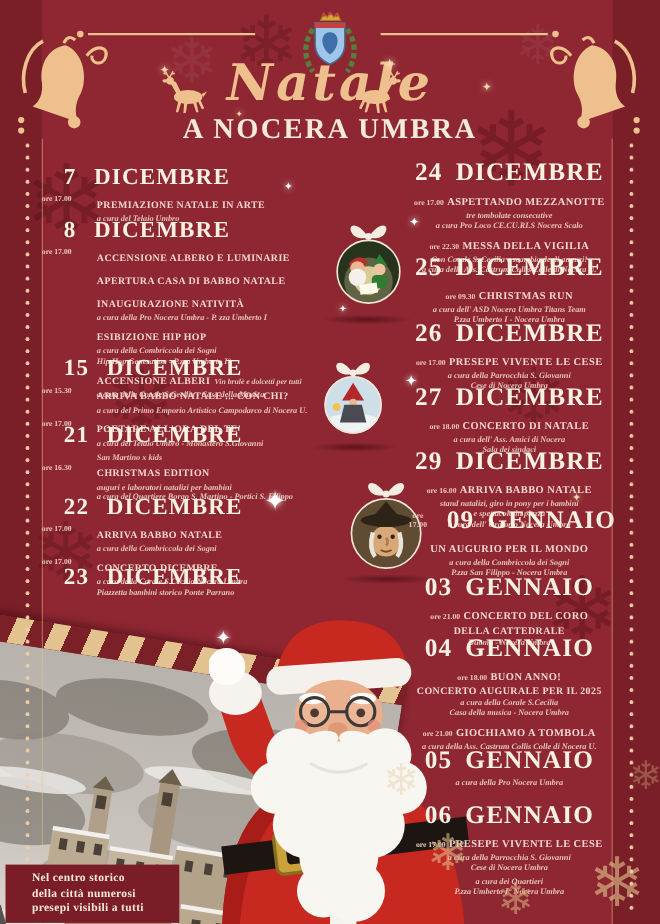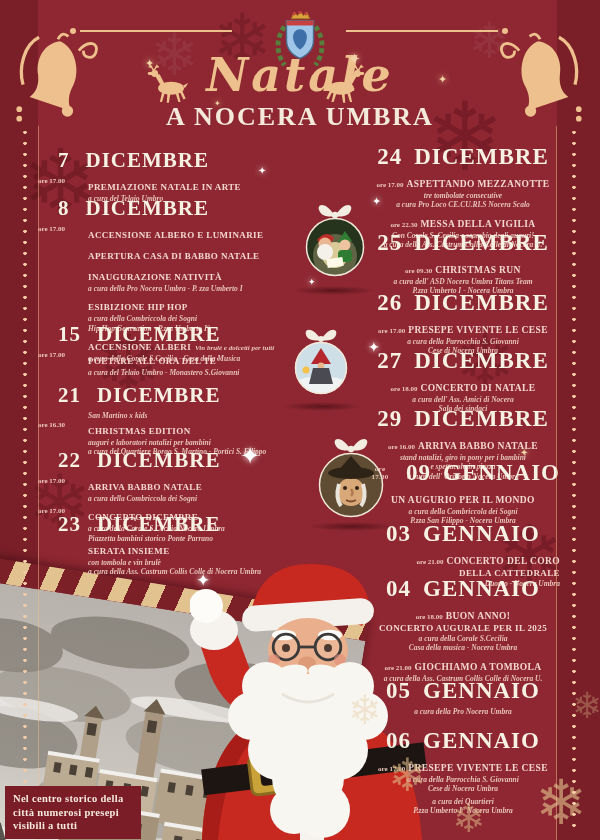--- a/index.html
+++ b/index.html
@@ -56,22 +56,22 @@
   .orn{position:absolute;z-index:3;}
   .orn-shadow{position:absolute;height:9px;border-radius:50%;z-index:3;
       background:radial-gradient(ellipse at center,rgba(60,8,14,.6) 0%,rgba(60,8,14,0) 70%);}
   
   .photo{position:absolute;left:-18px;top:556px;width:392px;height:330px;z-index:2;
          transform:rotate(9deg);transform-origin:0 0;box-shadow:0 -3px 8px rgba(40,5,10,.45);}
   .film{height:24px;background:repeating-linear-gradient(105deg,#e2c28f 0 15px,#7c2028 15px 33px);}
   .village{height:306px;display:block;}
   .santa{position:absolute;left:190px;top:546px;z-index:3;}
   
-  .note-box{position:absolute;left:5px;top:786px;width:136px;z-index:7;background:#7b1d27;
-      padding:6px 8px;box-sizing:border-box;color:#f3e9dc;font-weight:bold;font-size:10.5px;
+  .note-box{position:absolute;left:5px;top:786px;width:158px;z-index:7;background:#7b1d27;
+      padding:6px 24px;box-sizing:border-box;color:#f3e9dc;font-weight:bold;font-size:10.5px;
       line-height:1.3;letter-spacing:.3px;}
 </style>
 </head>
 <body>
 
 <div class="poster">
 
   <div class="band l"></div>
   <div class="band r"></div>
   <div class="vline l"></div>
@@ -230,20 +230,27 @@
             <div class="credit">a cura della Corale S.Cecilia - Casa della Musica</div>
           </div>
         </div>
       </div>
       <div class="blk" style="top: 322px;">
         <div class="date">
           <span class="day">15</span>
           <span class="month">DICEMBRE</span>
         </div>
         <div class="item">
+          <span class="time">ore 15.30</span>
+          <div class="content">
+            <div><span class="title">ARRIVA BABBO NATALE ... CON CHI?</span></div>
+            <div class="credit">a cura del Primo Emporio Artistico Campodarco di Nocera U.</div>
+          </div>
+        </div>
+        <div class="item">
           <span class="time">ore 17.00</span>
           <div class="content">
             <div><span class="title">POETARE ALL'ORA DEL TE'</span></div>
             <div class="credit">a cura del Telaio Umbro - Monastero S.Giovanni</div>
           </div>
         </div>
       </div>
       <div class="blk" style="top: 383px;">
         <div class="date">
           <span class="day">21</span>
@@ -277,28 +284,20 @@
             <div><span class="title">CONCERTO DICEMBRE</span></div>
             <div class="credit">a cura della Corale S.Cecilia Nocera Umbra</div>
             <div class="credit">Piazzetta bambini storico Ponte Parrano</div>
           </div>
         </div>
       </div>
       <div class="blk" style="top: 512px;">
         <div class="date">
           <span class="day">23</span>
           <span class="month">DICEMBRE</span>
-        </div>
-        <div class="item">
-          <span class="time"></span>
-          <div class="content">
-            <div><span class="title">SERATA INSIEME</span></div>
-            <div class="credit">con tombola e vin brulè</div>
-            <div class="credit">a cura della Ass. Castrum Collis Colle di Nocera Umbra</div>
-          </div>
         </div>
       </div>
     </div>
   <div class="col right" id="col-right">
       <div class="blk" style="top: 144px;">
         <div class="date">
           <span class="day">24</span>
           <span class="month">DICEMBRE</span>
         </div>
         <div class="item">
@@ -362,21 +361,21 @@
           <span class="dtime">ore 17.00</span>
           <span class="day">09</span>
           <span class="month">GENNAIO</span>
         </div>
         <div class="item">
           <div><span class="title">UN AUGURIO PER IL MONDO</span></div>
           <div class="credit">a cura della Combriccola dei Sogni</div>
           <div class="credit">P.zza San Filippo - Nocera Umbra</div>
         </div>
       </div>
-      <div class="blk" style="top: 521px; text-align: right;">
+      <div class="blk" style="top: 521px;">
         <div class="date">
           <span class="day">03</span>
           <span class="month">GENNAIO</span>
         </div>
         <div class="item">
           <div><span class="time">ore 21.00</span><span class="title">CONCERTO DEL CORO</span></div>
           <div class="title2">DELLA CATTEDRALE</div>
           <div class="credit">Duomo - Nocera Umbra</div>
         </div>
       </div>

